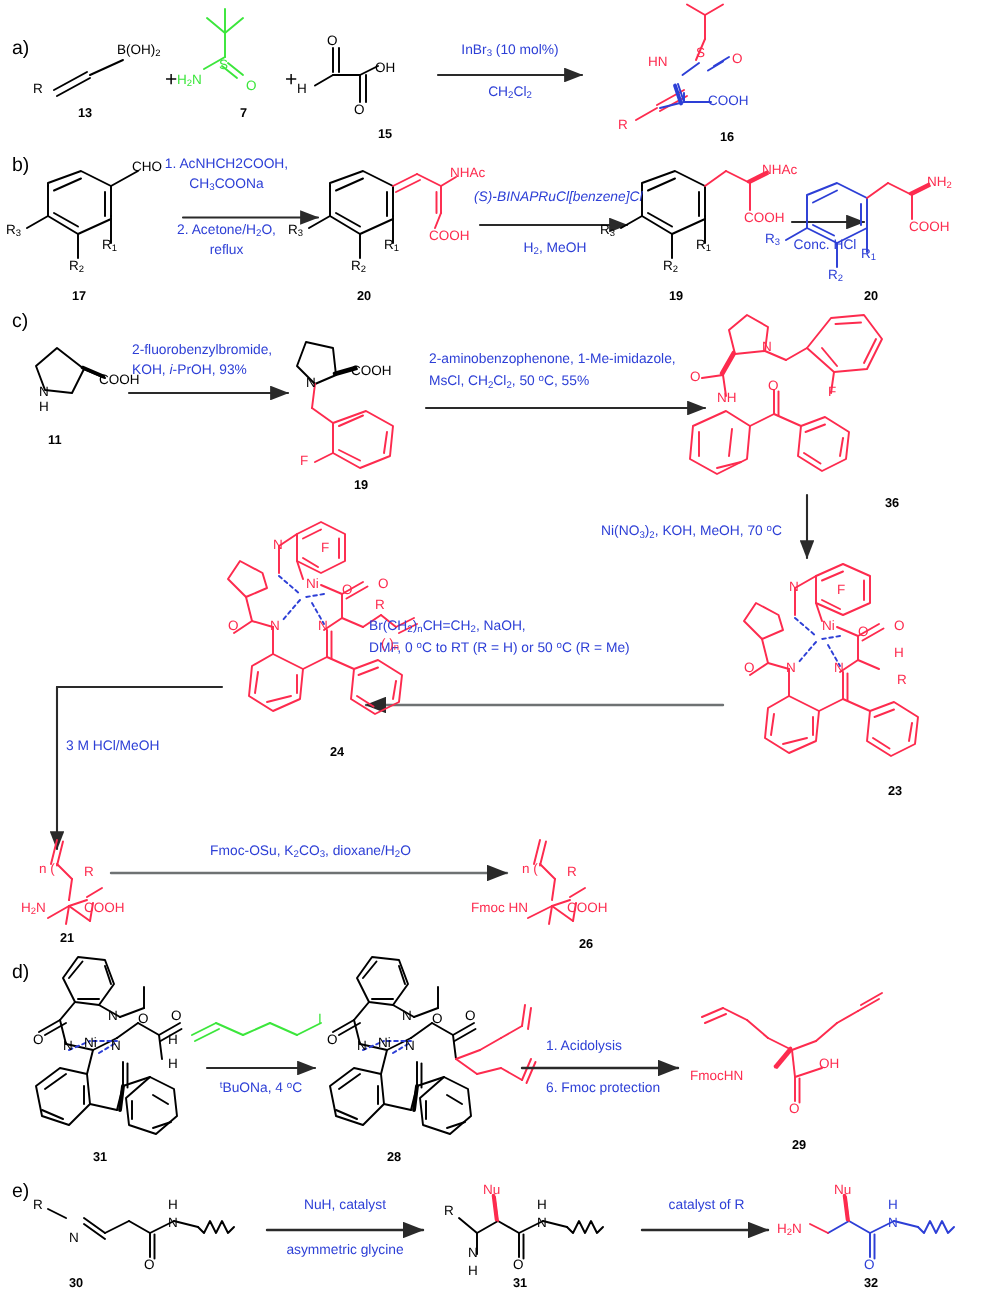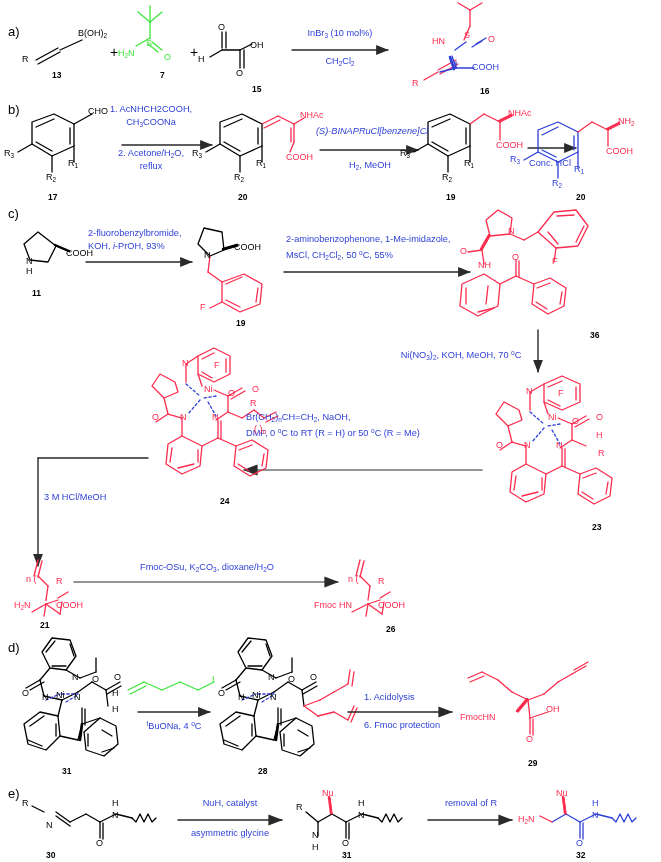--- a/index.html
+++ b/index.html
@@ -658,21 +658,21 @@
 <div class="cond" style="left:180px;top:798px;width:100px">NuH, catalyst</div>
 <div class="cond" style="left:168px;top:828px;width:124px">asymmetric glycine</div>
 <div class="lbl red" style="left:322px;top:788px">Nu</div>
 <div class="lbl blk" style="left:296px;top:802px">R</div>
 <div class="lbl blk" style="left:312px;top:830px">N</div>
 <div class="lbl blk" style="left:312px;top:842px">H</div>
 <div class="lbl blk" style="left:358px;top:798px">H</div>
 <div class="lbl blk" style="left:358px;top:810px">N</div>
 <div class="lbl blk" style="left:342px;top:838px">O</div>
 <div class="num" style="left:342px;top:850px">31</div>
-<div class="cond" style="left:428px;top:798px;width:86px">removal of R</div>
+<div class="cond" style="left:428px;top:798px;width:86px">catalyst of R</div>
 <div class="lbl red" style="left:556px;top:788px">Nu</div>
 <div class="lbl red" style="left:518px;top:814px">H<sub>2</sub>N</div>
 <div class="lbl blue" style="left:592px;top:798px">H</div>
 <div class="lbl blue" style="left:592px;top:810px">N</div>
 <div class="lbl blue" style="left:576px;top:838px">O</div>
 <div class="num" style="left:576px;top:850px">32</div>
 
 </div>
 
 </body></html>

